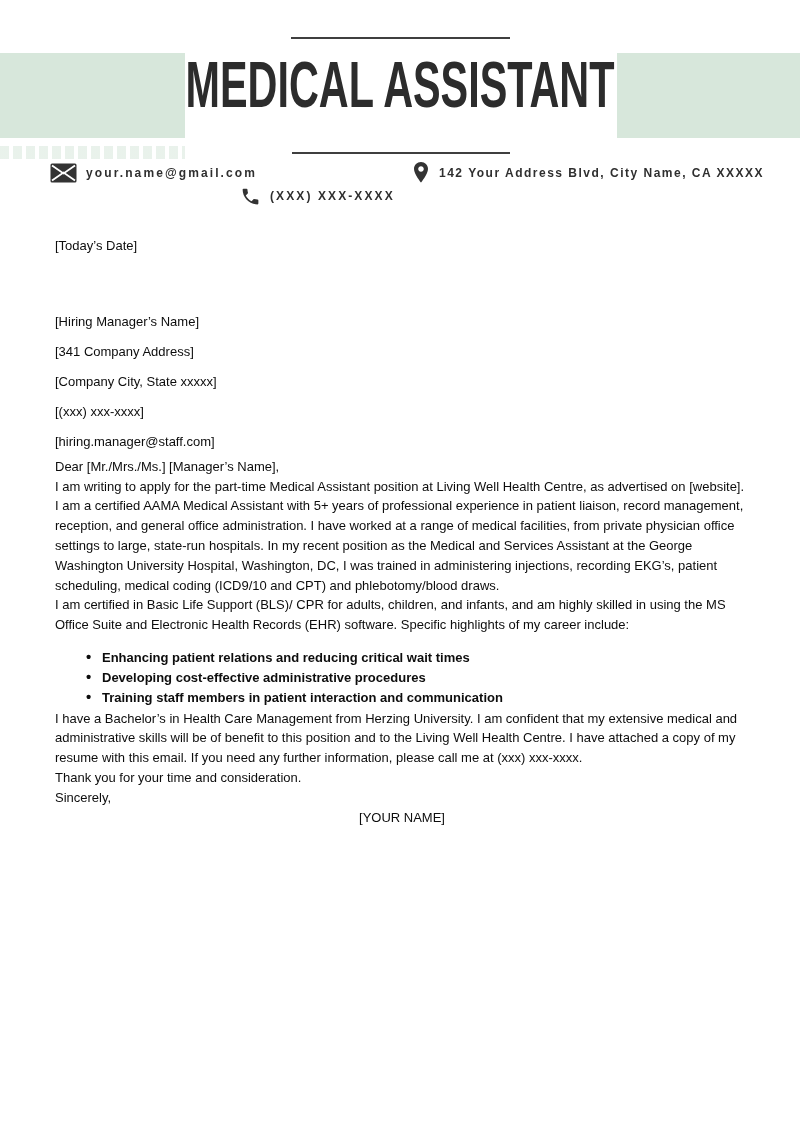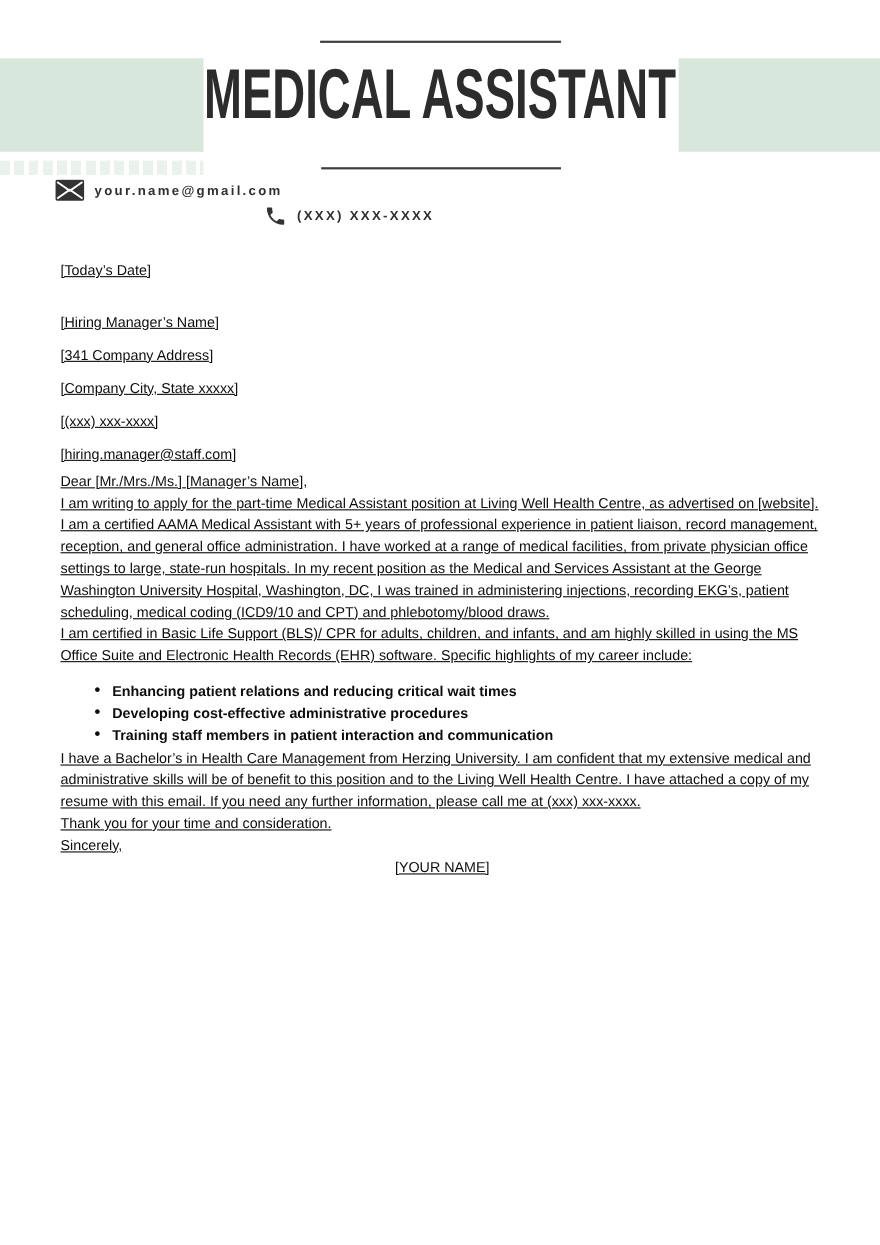--- a/index.html
+++ b/index.html
@@ -44,23 +44,23 @@
     color: #2f2f2f; white-space: nowrap;
   }
   .contact-address .contact-text { letter-spacing: 1.5px; }
   .cicon { display: block; }
 
   
   .letter {
     position: absolute; left: 55px; top: 236px; width: 694px;
     font-size: 13px; line-height: 19.8px; color: #0d0d0d;
   }
-  .letter p { margin: 0; text-decoration: underline; }
+  .letter p { margin: 0; }
   .recipient p { line-height: 30px; }
-  .recipient   { margin-top: 22px; }
+  .recipient   { margin-top: 51px; }
   .salutation  { margin-top: 36px; }
   .p-intro     { margin-top: 40px; }
   .p-skills    { margin-top: 39px; }
   .highlights  { margin: 13px 0 0 0; padding: 0; list-style: none; }
   .highlights li { position: relative; padding-left: 47px; line-height: 20.2px; font-weight: bold; }
   .highlights li::before {
     content: "\2022"; position: absolute; left: 31px; top: -1px; font-size: 15px;
   }
   .p-closing   { margin-top: 39px; }
   .p-thanks    { margin-top: 40px; }
@@ -90,20 +90,26 @@
     <span class="contact-text">your.name@gmail.com</span>
   </div>
 
   <div class="contact-item contact-phone">
     <svg class="cicon" width="21" height="21" viewBox="0 0 24 24">
       <path fill="#333333" d="M6.62 10.79c1.44 2.83 3.76 5.14 6.59 6.59l2.2-2.2c.27-.27.67-.36 1.02-.24 1.12.37 2.33.57 3.57.57.55 0 1 .45 1 1V20c0 .55-.45 1-1 1-9.39 0-17-7.61-17-17 0-.55.45-1 1-1h3.5c.55 0 1 .45 1 1 0 1.25.2 2.45.57 3.57.11.35.03.74-.25 1.02l-2.2 2.2z"></path>
     </svg>
     <span class="contact-text">(XXX) XXX-XXXX</span>
   </div>
 
+  <div class="contact-item contact-address">
+    <svg class="cicon" width="18" height="24" viewBox="3 0 18 24">
+      <path fill="#333333" d="M12 1C8.13 1 5 4.13 5 8c0 5.25 7 13.5 7 13.5S19 13.25 19 8c0-3.87-3.13-7-7-7zm0 9.8c-1.55 0-2.8-1.25-2.8-2.8S10.45 5.2 12 5.2s2.8 1.25 2.8 2.8-1.25 2.8-2.8 2.8z"></path>
+    </svg>
+    <span class="contact-text">142 Your Address Blvd, City Name, CA XXXXX</span>
+  </div>
 
   <div class="letter">
     <p class="date">[Today’s Date]</p>
 
     <div class="recipient">
       <p>[Hiring Manager’s Name]</p>
       <p>[341 Company Address]</p>
       <p>[Company City, State xxxxx]</p>
       <p>[(xxx) xxx-xxxx]</p>
       <p>[hiring.manager@staff.com]</p>

